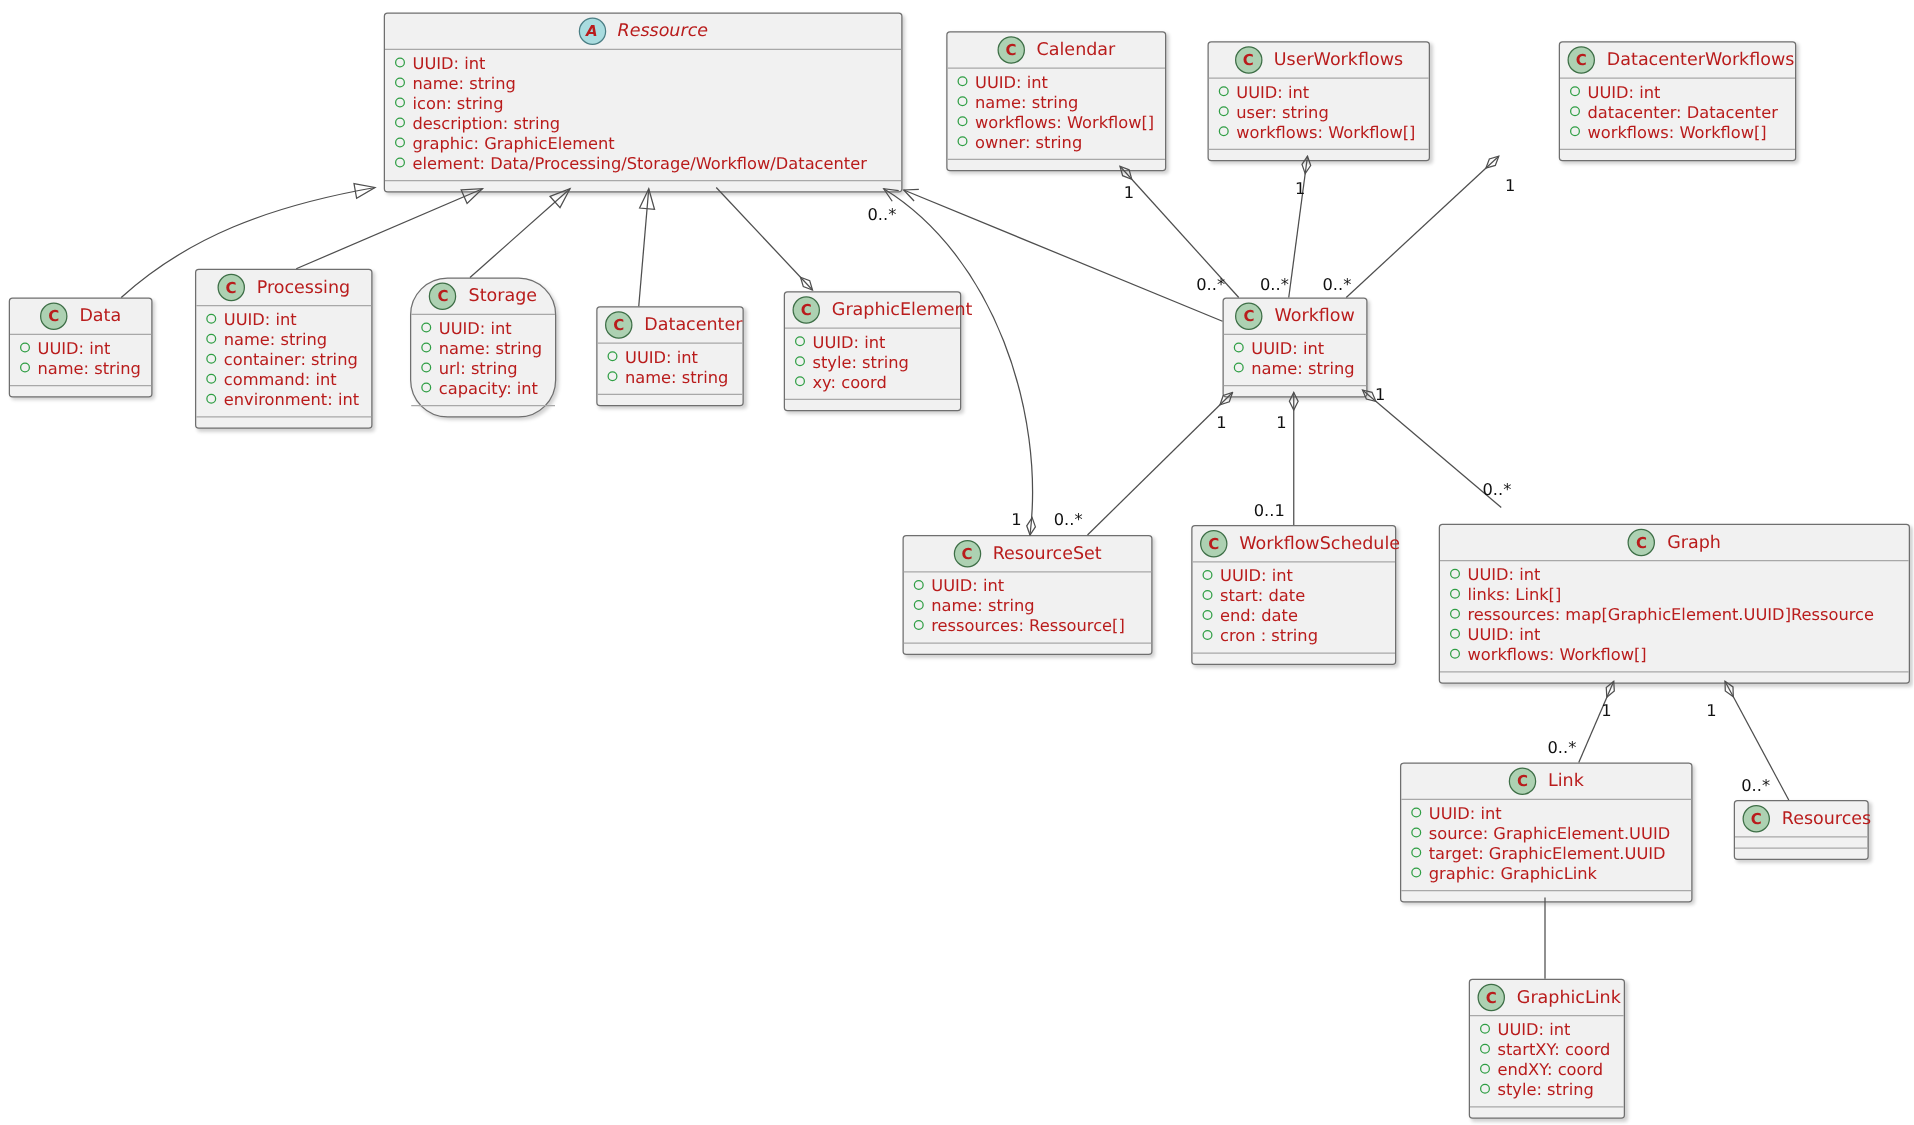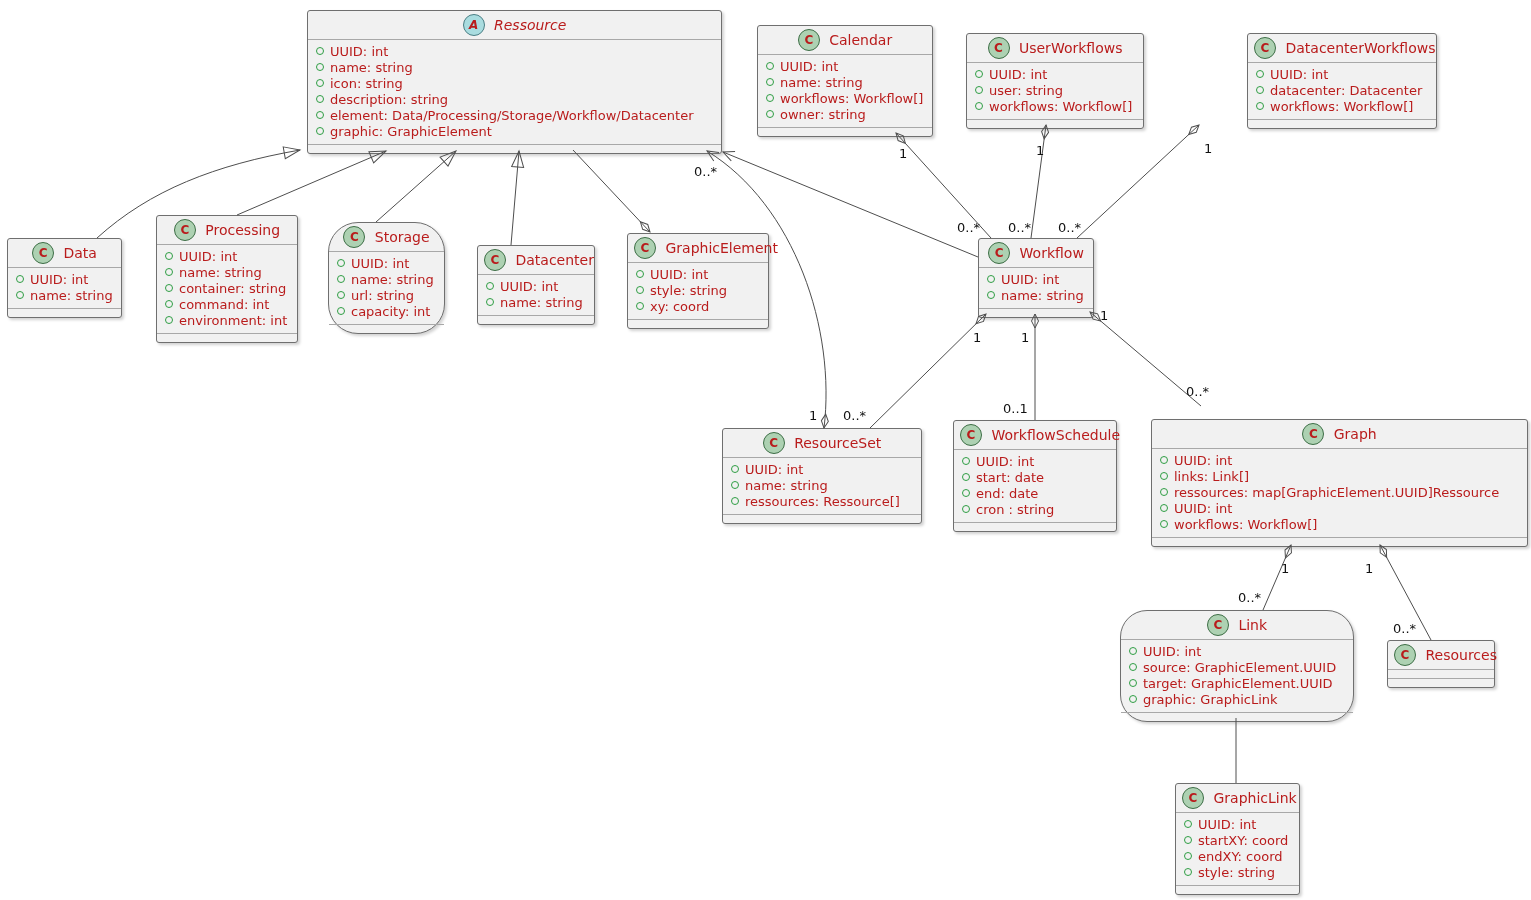--- a/index.html
+++ b/index.html
@@ -31,22 +31,22 @@
   <div class="uml-class" style="left:307px;top:10px;width:413px;">
     <div class="cls-title abstract">
       <span class="kind-icon abstract">A</span>
       <span class="cls-name">Ressource</span>
     </div>
     <div class="attrs">
       <div class="attr"><span class="vis"></span><span>UUID: int</span></div>
       <div class="attr"><span class="vis"></span><span>name: string</span></div>
       <div class="attr"><span class="vis"></span><span>icon: string</span></div>
       <div class="attr"><span class="vis"></span><span>description: string</span></div>
+      <div class="attr"><span class="vis"></span><span>graphic: GraphicElement</span></div>
       <div class="attr"><span class="vis"></span><span>element: Data/Processing/Storage/Workflow/Datacenter</span></div>
-      <div class="attr"><span class="vis"></span><span>graphic: GraphicElement</span></div>
     </div>
     <div class="strip"></div>
   </div>
 
   <div class="uml-class" style="left:757px;top:25px;width:174px;">
     <div class="cls-title">
       <span class="kind-icon concrete">C</span>
       <span class="cls-name">Calendar</span>
     </div>
     <div class="attrs">
@@ -197,21 +197,21 @@
     <div class="attrs">
       <div class="attr"><span class="vis"></span><span>UUID: int</span></div>
       <div class="attr"><span class="vis"></span><span>links: Link[]</span></div>
       <div class="attr"><span class="vis"></span><span>ressources: map[GraphicElement.UUID]Ressource</span></div>
       <div class="attr"><span class="vis"></span><span>UUID: int</span></div>
       <div class="attr"><span class="vis"></span><span>workflows: Workflow[]</span></div>
     </div>
     <div class="strip"></div>
   </div>
 
-  <div class="uml-class" style="left:1120px;top:610px;width:232px;border-radius:27px;">
+  <div class="uml-class" style="left:1120px;top:610px;width:232px;">
     <div class="cls-title">
       <span class="kind-icon concrete">C</span>
       <span class="cls-name">Link</span>
     </div>
     <div class="attrs">
       <div class="attr"><span class="vis"></span><span>UUID: int</span></div>
       <div class="attr"><span class="vis"></span><span>source: GraphicElement.UUID</span></div>
       <div class="attr"><span class="vis"></span><span>target: GraphicElement.UUID</span></div>
       <div class="attr"><span class="vis"></span><span>graphic: GraphicLink</span></div>
     </div>

